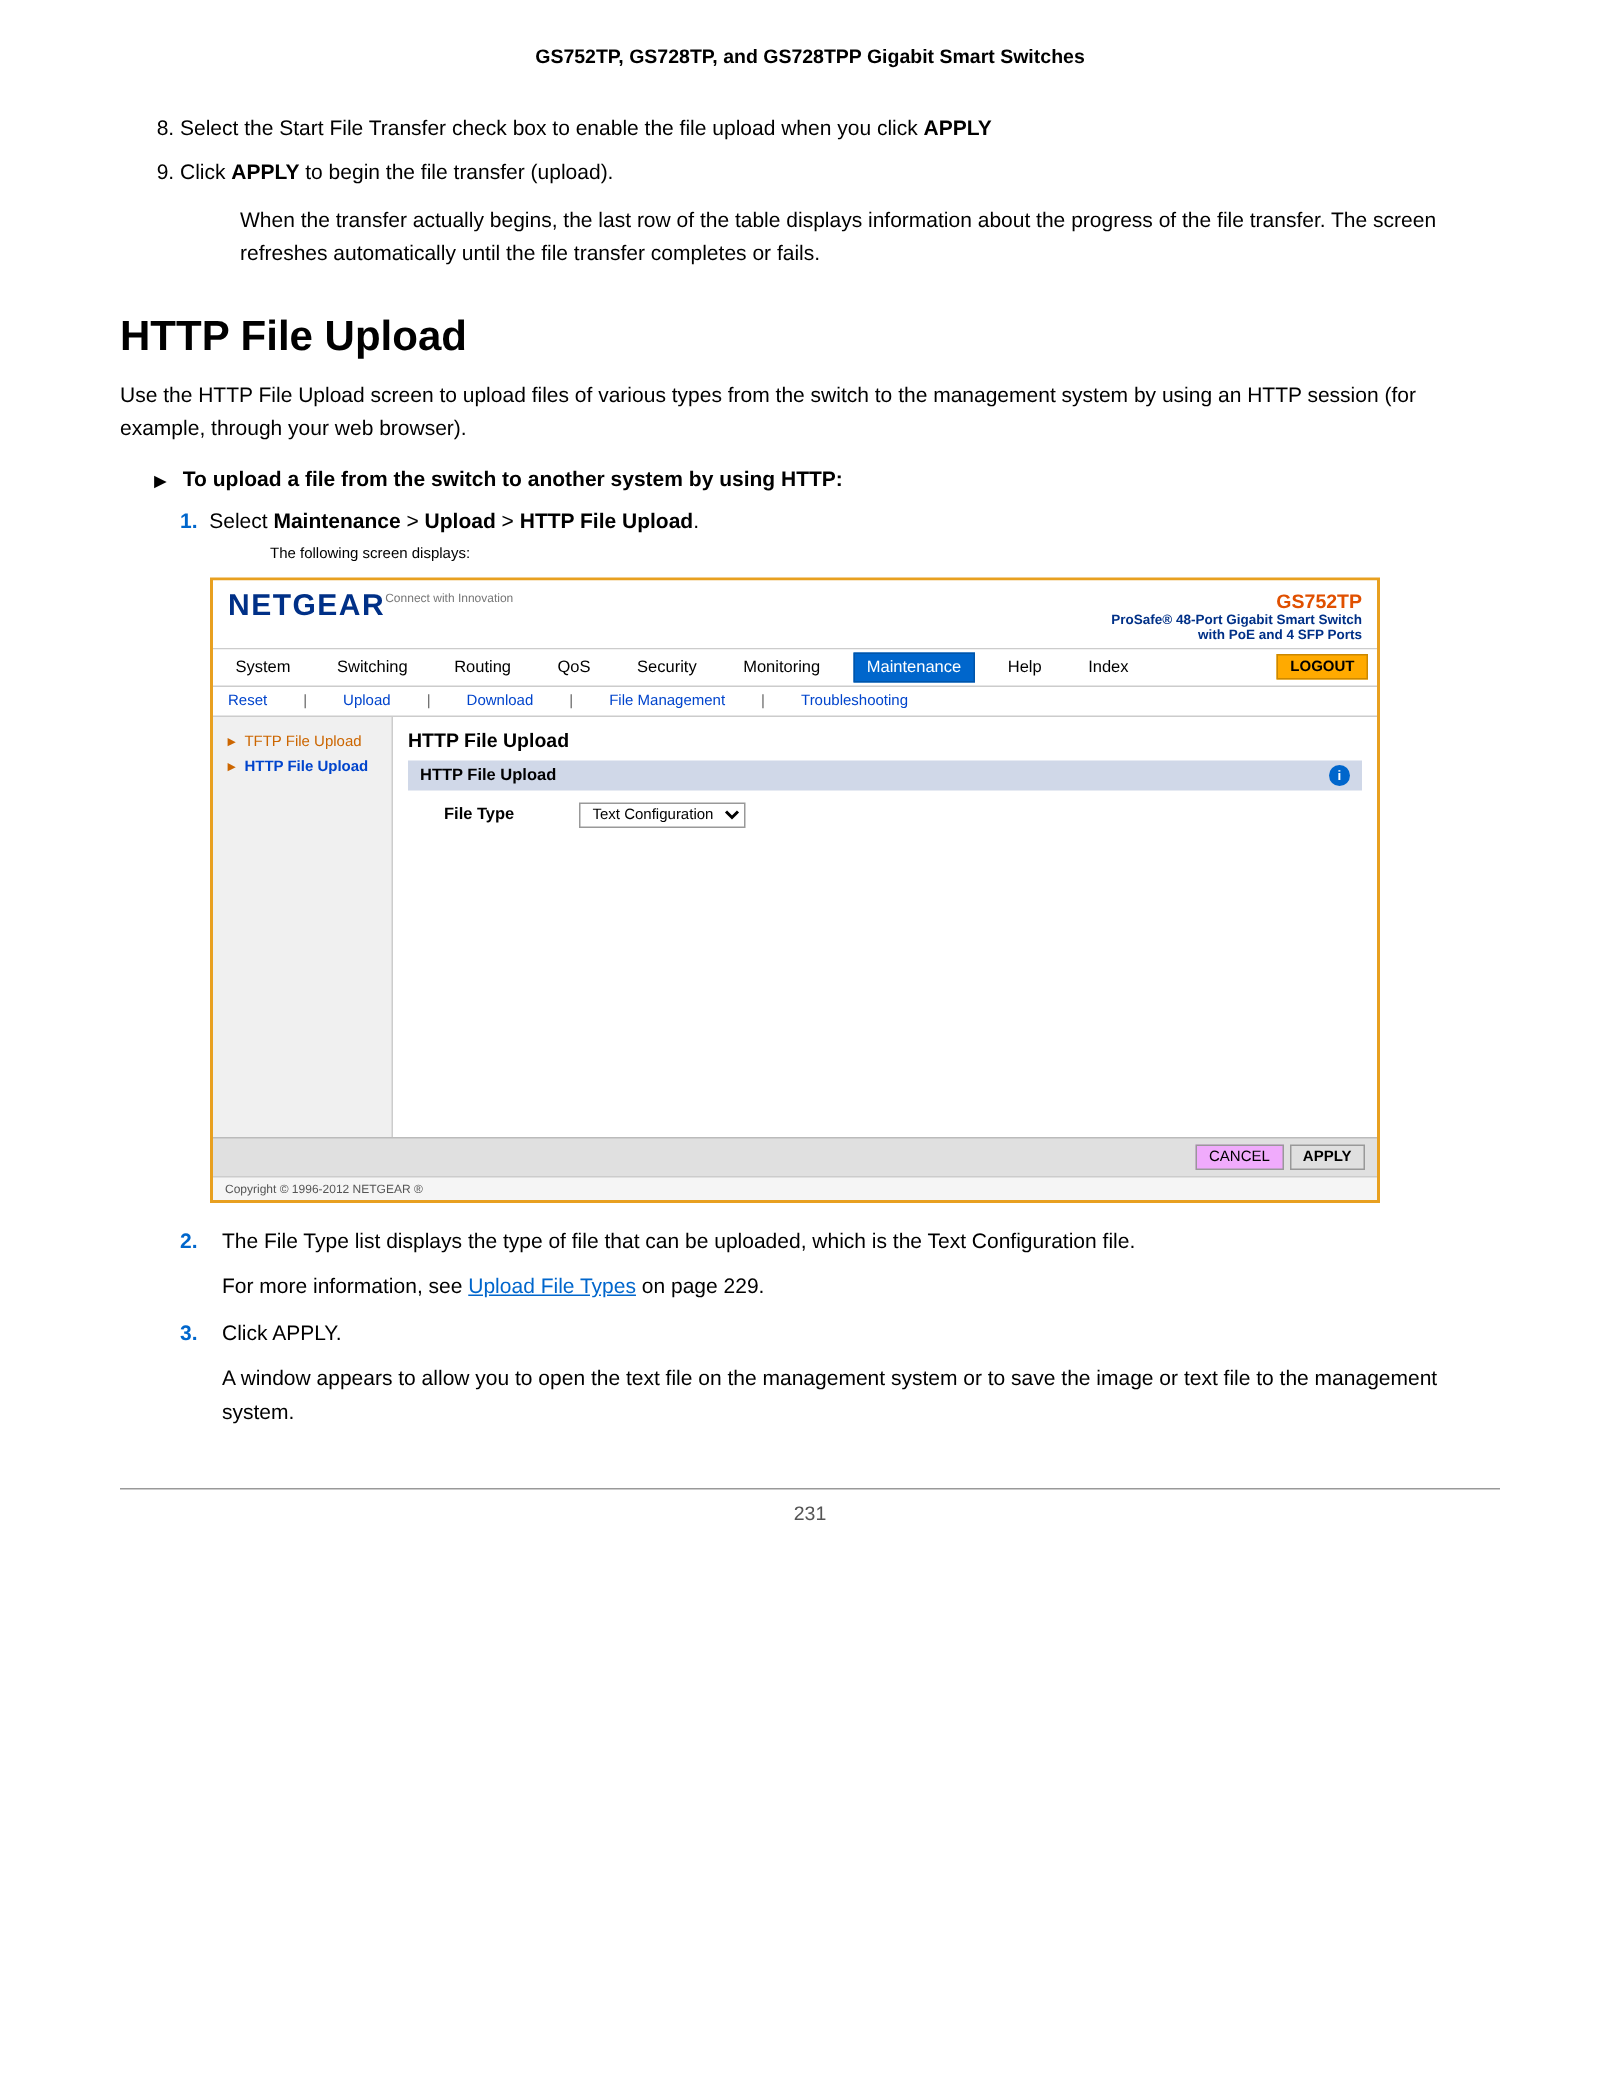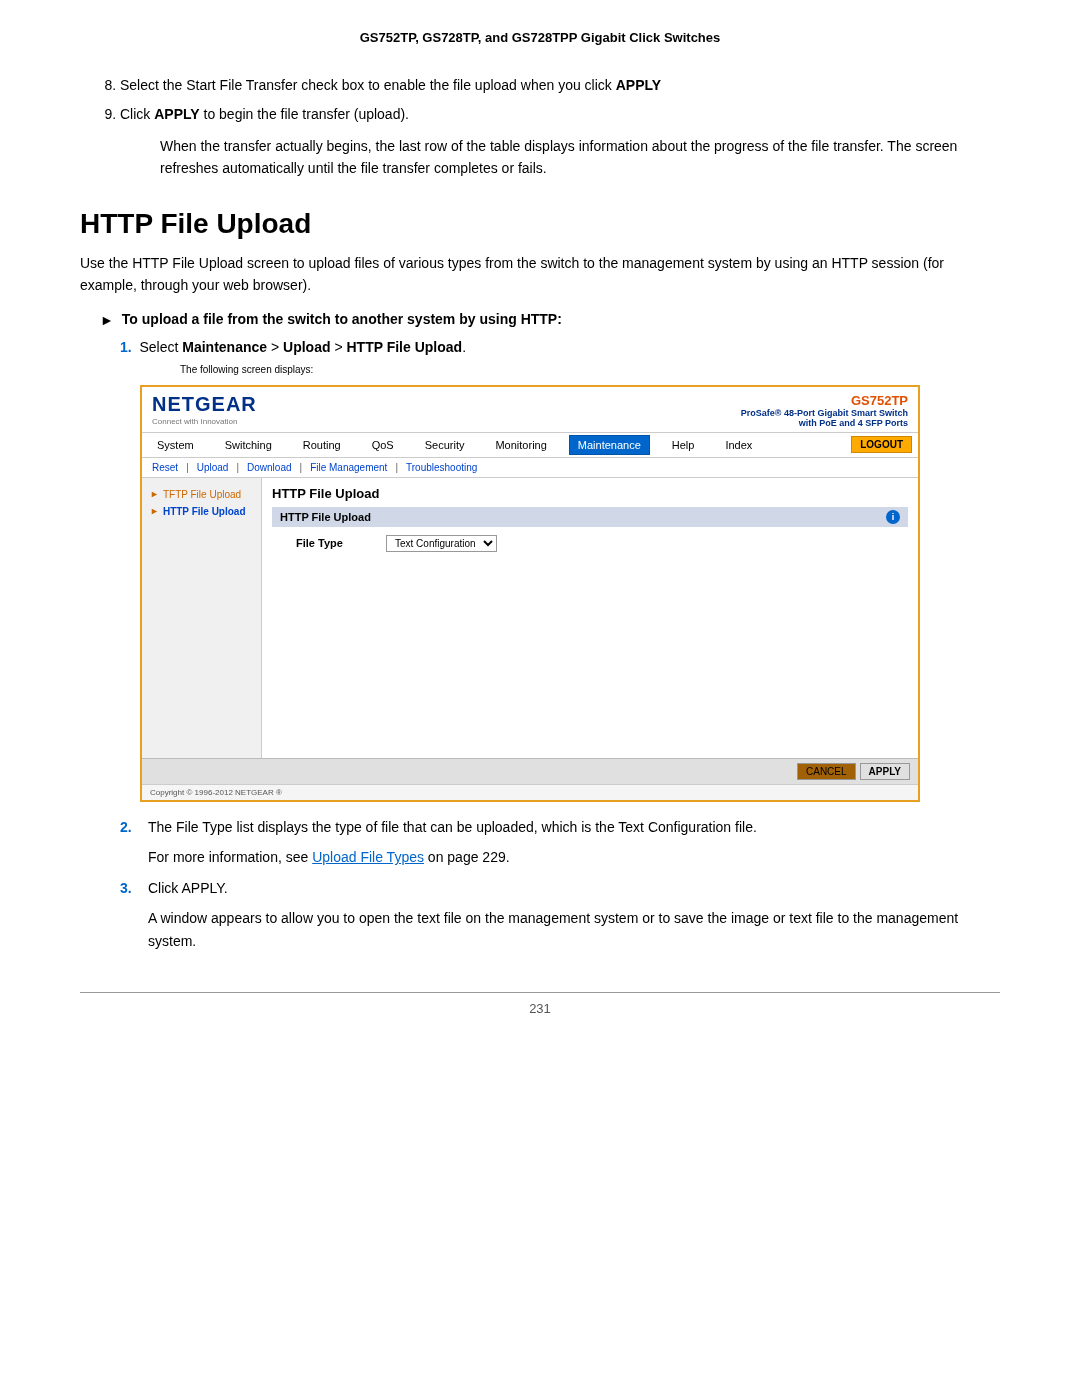--- a/index.html
+++ b/index.html
@@ -104,21 +104,21 @@
       background: #fff;
       display: flex;
       justify-content: space-between;
       align-items: flex-start;
       padding: 6px 10px 4px 10px;
       border-bottom: 1px solid #ccc;
     }
 
     .ng-logo {
       display: flex;
-      flex-direction: column;
+      flex-direction: row;
     }
 
     .ng-logo-text {
       font-size: 20px;
       font-weight: 900;
       color: #003087;
       letter-spacing: 1px;
     }
 
     .ng-logo-sub {
@@ -176,21 +176,21 @@
     }
 
     
     .ng-subnav {
       background: #fff;
       display: flex;
       align-items: center;
       padding: 2px 6px;
       border-bottom: 1px solid #ccc;
       font-size: 10px;
-      gap: 4px;
+      gap: 20px;
     }
 
     .ng-subnav-item {
       color: #0044cc;
       cursor: pointer;
       padding: 2px 4px;
     }
 
     .ng-subnav-sep {
       color: #666;
@@ -293,21 +293,21 @@
     .ng-footer {
       background: #e0e0e0;
       display: flex;
       justify-content: flex-end;
       padding: 4px 8px;
       gap: 4px;
       border-top: 1px solid #bbb;
     }
 
     .ng-btn-cancel {
-      background: #a16207;
+      background: #f0abfc;
       border: 1px solid #999;
       font-size: 10px;
       padding: 2px 8px;
       cursor: pointer;
     }
 
     .ng-btn-apply {
       background: #e0e0e0;
       border: 1px solid #999;
       font-size: 10px;
@@ -368,21 +368,21 @@
       font-size: 13px;
       color: #555;
     }
   </style>
 </head>
 <body>
 
 <div class="page-container">
 
   <div class="page-header">
-    <span>GS752TP, GS728TP, and GS728TPP Gigabit Click Switches</span>
+    <span>GS752TP, GS728TP, and GS728TPP Gigabit Smart Switches</span>
   </div>
 
   <ol class="numbered-list" start="8">
     <li class="numbered-item">
       <span>Select the Start File Transfer check box to enable the file upload when you click </span><span class="bold">APPLY</span>
     </li>
     <li class="numbered-item">
       <span>Click </span><span class="bold">APPLY</span><span> to begin the file transfer (upload).</span>
     </li>
   </ol>

